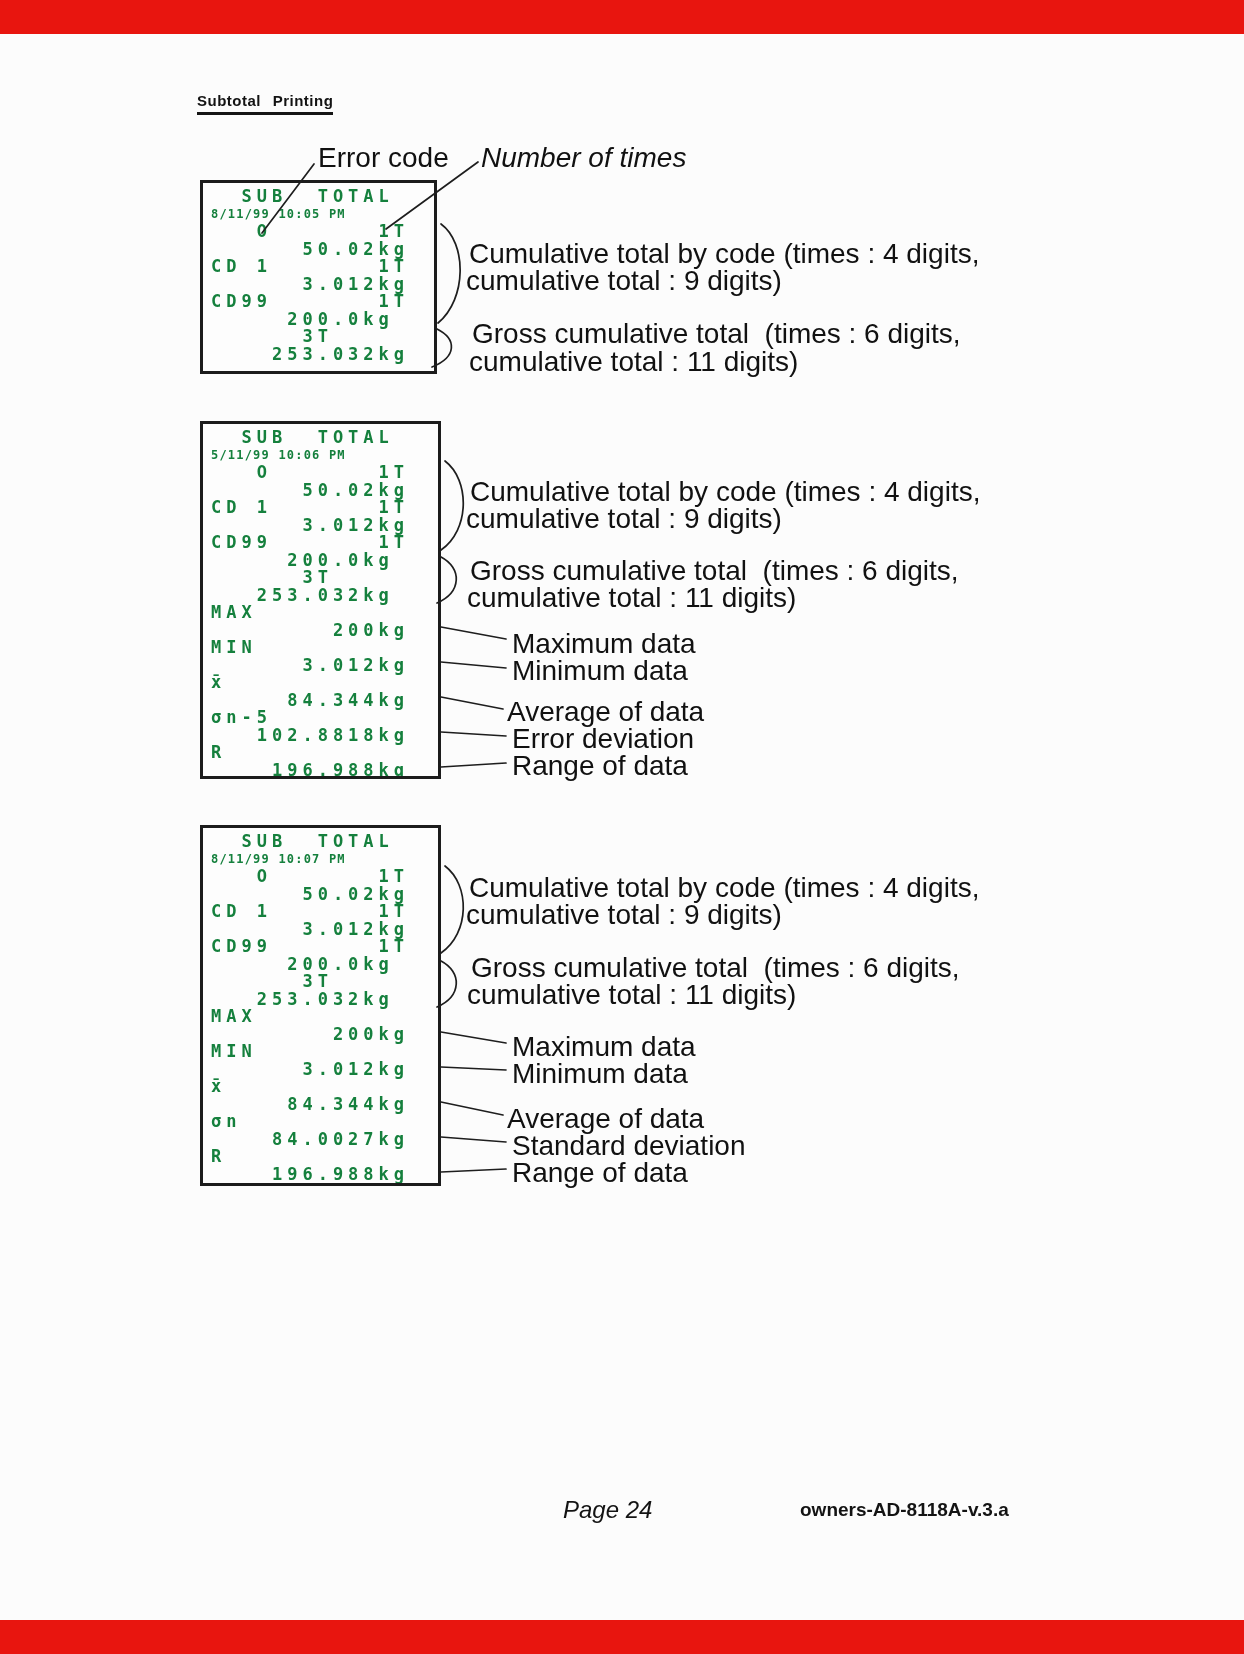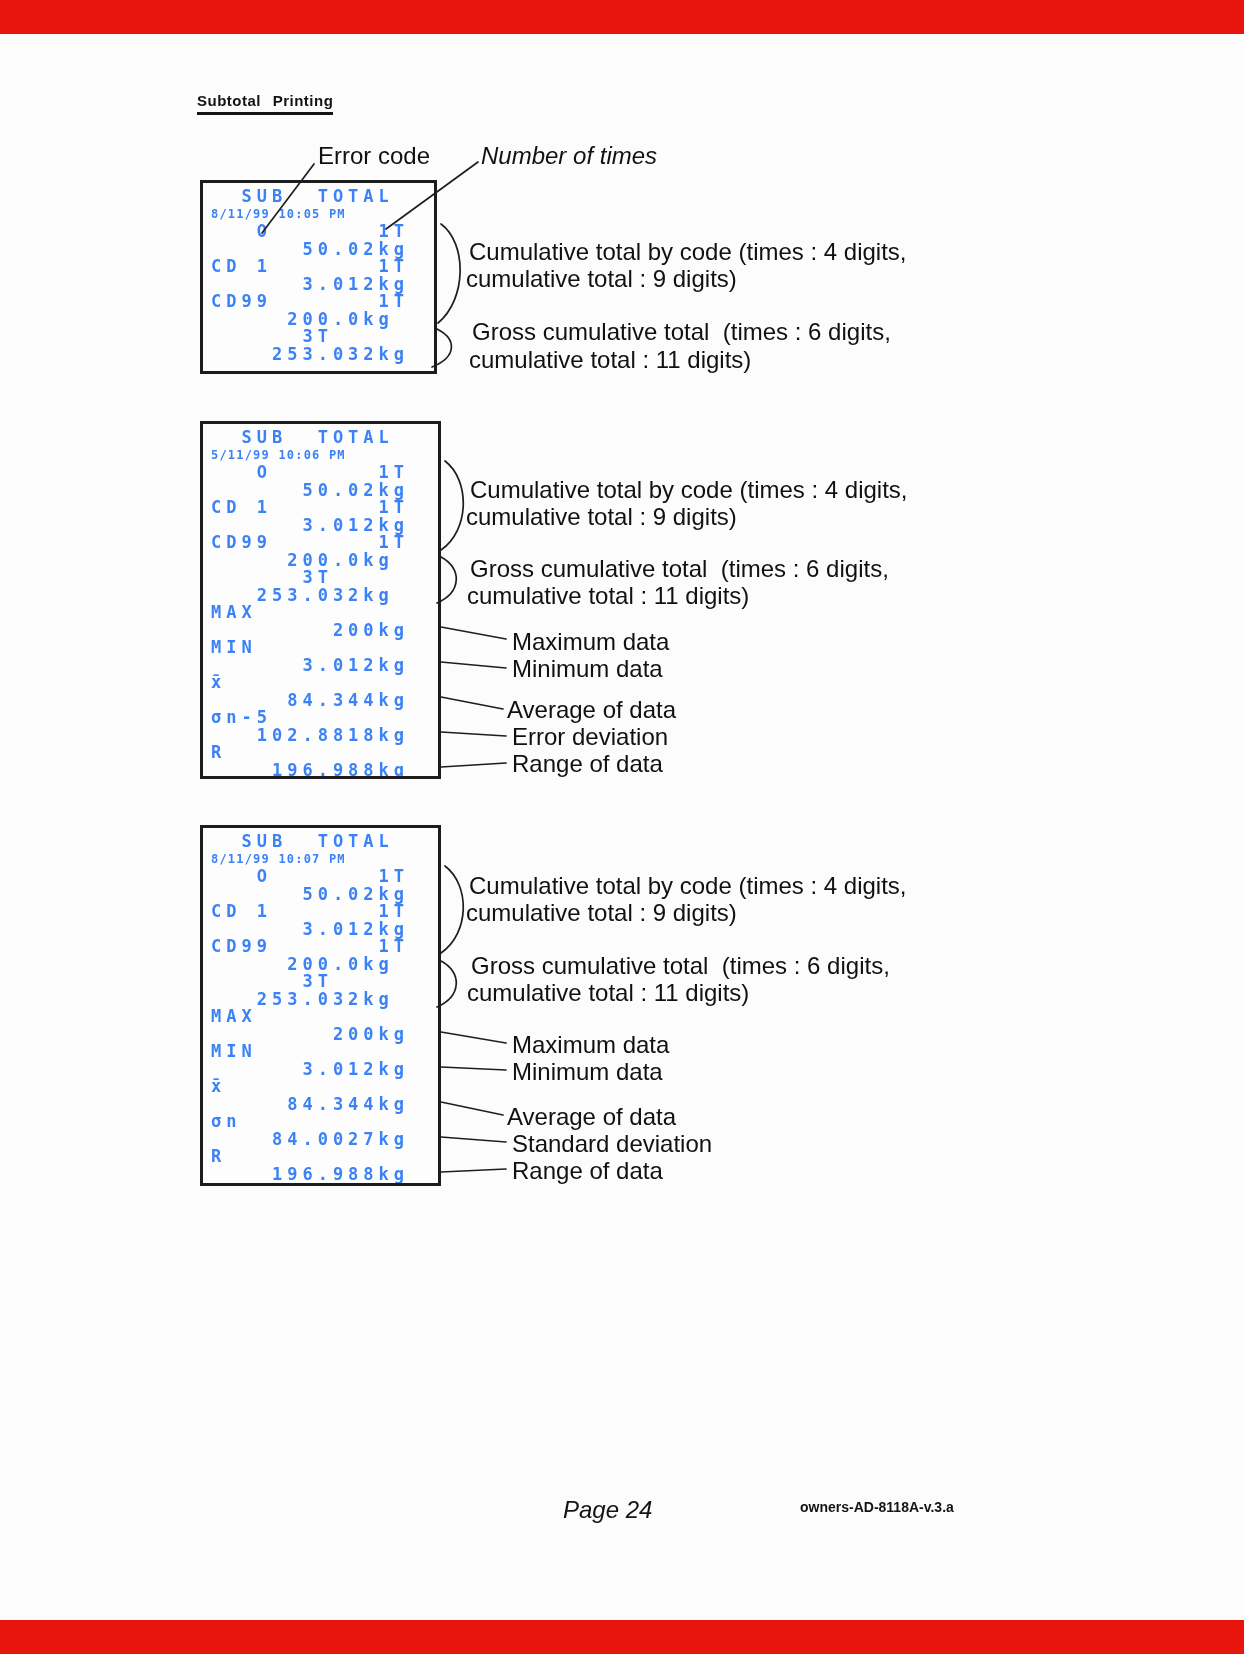--- a/index.html
+++ b/index.html
@@ -1,30 +1,30 @@
 <!DOCTYPE html>
 <html><head>
 <meta charset="utf-8">
 <style>
   html,body{margin:0;padding:0;}
   body{width:1244px;height:1654px;position:relative;background:#fcfcfc;font-family:"Liberation Sans",sans-serif;color:#131313;overflow:hidden;}
   .redbar{position:absolute;left:0;width:1244px;height:34px;background:#e8150f;}
   .redbar.top{top:0;}
   .redbar.bottom{top:1620px;}
   .title{position:absolute;left:197px;top:92px;font-size:15px;font-weight:bold;letter-spacing:.5px;word-spacing:7px;border-bottom:3px solid #151515;padding-bottom:3px;white-space:pre;}
-  .receipt{position:absolute;box-sizing:border-box;border:3px solid #1c1c1c;background:#fdfdfd;padding:5px 0 0 8px;font-family:"DejaVu Sans Mono",monospace;font-size:17px;line-height:17.5px;font-weight:700;letter-spacing:5px;color:#3b82f6;overflow:hidden;}
+  .receipt{position:absolute;box-sizing:border-box;border:3px solid #1c1c1c;background:#fdfdfd;padding:5px 0 0 8px;font-family:"DejaVu Sans Mono",monospace;font-size:17px;line-height:17.5px;font-weight:700;letter-spacing:5px;color:#15803d;overflow:hidden;}
   .receipt.r1{left:200px;top:180px;width:237px;height:194px;}
   .receipt.r2{left:200px;top:421px;width:241px;height:358px;}
   .receipt.r3{left:200px;top:825px;width:241px;height:361px;}
   .rl{white-space:pre;}
   .rl-date{font-size:12px;letter-spacing:1.2px;}
-  .ann{position:absolute;font-size:24px;white-space:pre;color:#111;}
+  .ann{position:absolute;font-size:28px;white-space:pre;color:#111;}
   .overlay{position:absolute;left:0;top:0;pointer-events:none;}
   .footer-page{position:absolute;left:563px;top:1496px;font-size:24px;font-style:italic;}
-  .footer-ref{position:absolute;left:800px;top:1499px;font-size:14px;font-weight:600;}
+  .footer-ref{position:absolute;left:800px;top:1499px;font-size:19px;font-weight:600;}
 </style>
 </head>
 <body>
 
 <div class="redbar top"></div>
 <div class="redbar bottom"></div>
 
 <div class="title">Subtotal Printing</div>
 
 <div class="receipt r1">

